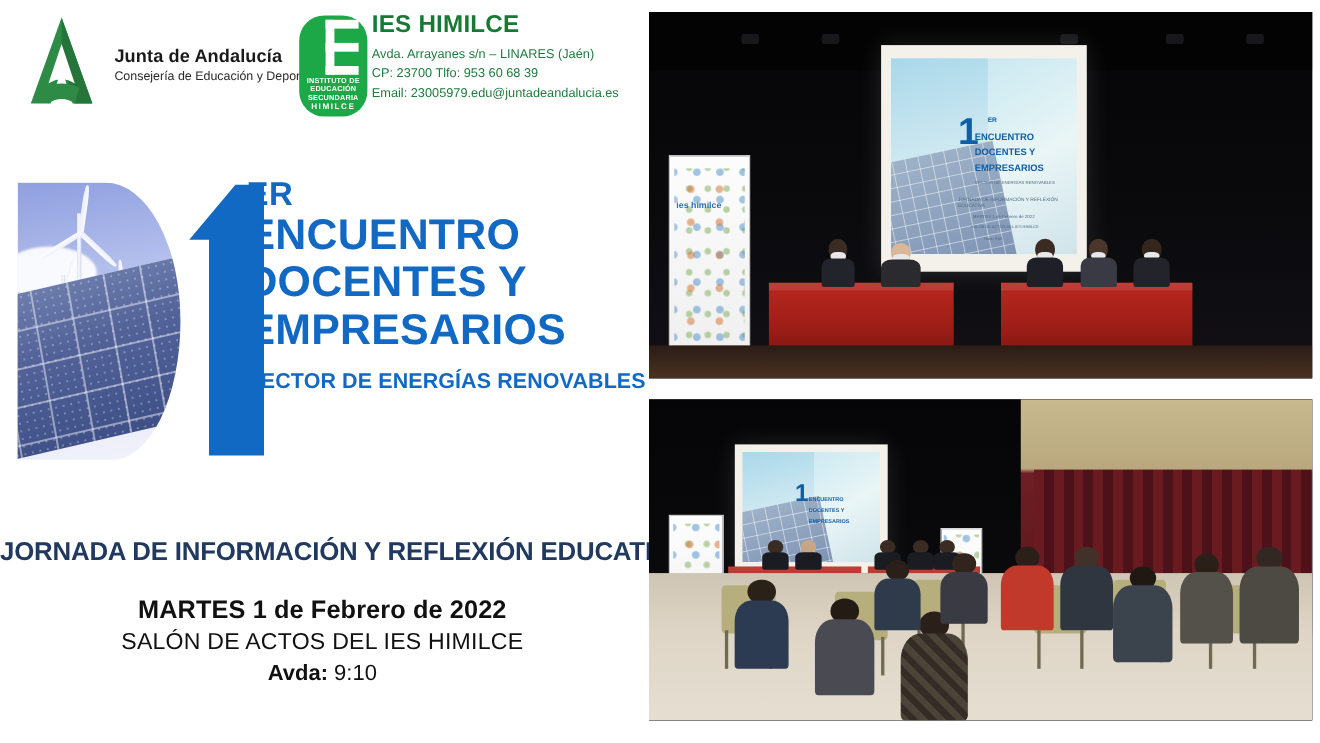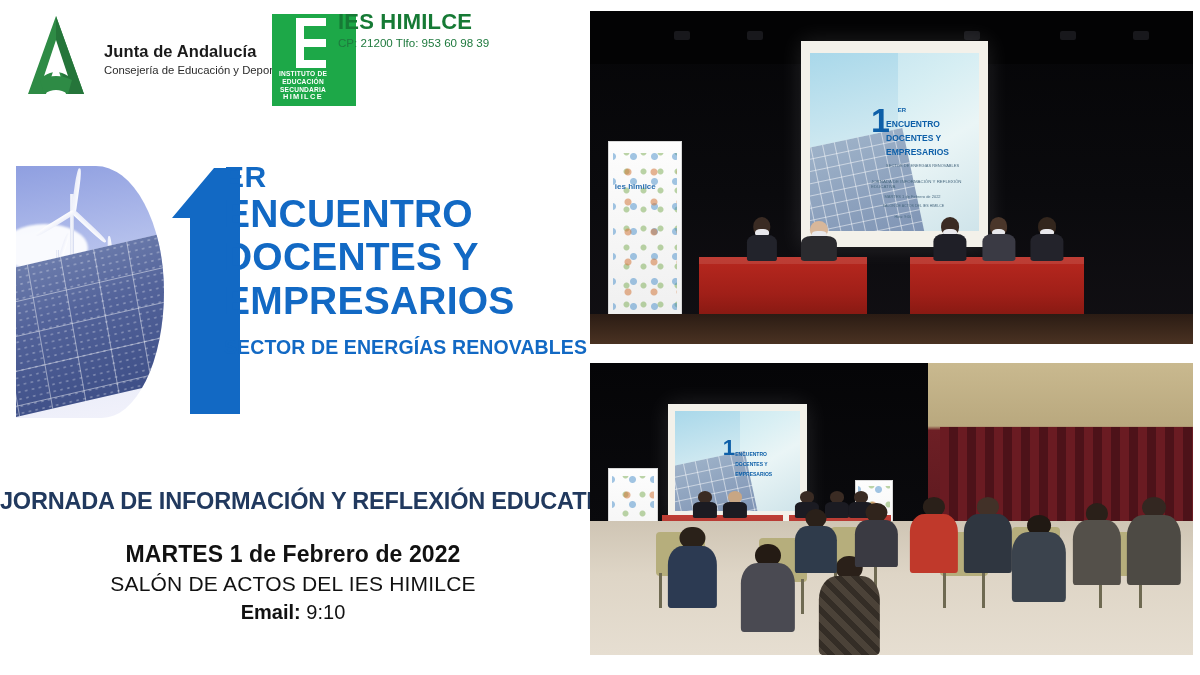--- a/index.html
+++ b/index.html
@@ -12,21 +12,21 @@
   
   .logos{position:absolute;left:0;top:0;width:586px;height:112px;}
 
   .junta{position:absolute;left:18px;top:14px;width:250px;height:86px;}
   .junta-mark{position:absolute;left:0;top:0;width:76px;height:84px;}
   .junta-text{position:absolute;left:86px;top:28px;width:166px;}
   .junta-title{font-size:16.5px;font-weight:bold;color:#1a1a1a;letter-spacing:.1px;line-height:1.1;white-space:nowrap;}
   .junta-sub{font-size:11.3px;color:#2b2b2b;line-height:1.25;margin-top:3px;white-space:nowrap;}
 
   .himilce{position:absolute;left:272px;top:10px;width:310px;height:96px;}
-  .him-mark{position:absolute;left:0px;top:4px;width:84px;height:92px;background:#1da848;}
+  .him-mark{position:absolute;left:0px;top:4px;width:62px;height:92px;background:#1da848;border-radius:23px;}
   .him-H{position:absolute;left:8px;top:4px;width:46px;height:50px;}
   .him-H .bar{position:absolute;background:#ffffff;}
   .him-mark-text{position:absolute;left:3px;top:56px;width:56px;color:#ffffff;font-size:6.6px;font-weight:bold;line-height:1.18;letter-spacing:.2px;text-align:center;}
   .him-mark-text .wide{letter-spacing:1.4px;font-size:7.4px;}
   .him-info{position:absolute;left:66px;top:0px;width:246px;color:#1b7a3c;}
   .him-name{font-size:22px;font-weight:bold;color:#167a35;line-height:1.1;letter-spacing:.2px;}
   .him-line{font-size:11.6px;color:#1f7a3e;line-height:1.48;white-space:nowrap;}
 
   
   .hero{position:absolute;left:8px;top:160px;width:578px;height:262px;}
@@ -143,21 +143,23 @@
           </div>
           <div class="him-mark-text">
             <div>INSTITUTO DE</div>
             <div>EDUCACIÓN</div>
             <div>SECUNDARIA</div>
             <div class="wide">HIMILCE</div>
           </div>
         </div>
         <div class="him-info">
           <div class="him-name">IES HIMILCE</div>
-          <div class="him-line">CP: 21200   Tlfo: 953 60 98 39</div>
+          <div class="him-line" style="margin-top:7px;">Avda. Arrayanes s/n – LINARES (Jaén)</div>
+          <div class="him-line">CP: 23700   Tlfo: 953 60 68 39</div>
+          <div class="him-line">Email: 23005979.edu@juntadeandalucia.es</div>
         </div>
       </div>
     </div>
 
     <div class="hero">
 
       <div class="hero-img">
         <div class="sky"></div>
         <div class="cloud" style="left:-14px;top:58px;width:86px;height:48px;"></div>
         <div class="cloud" style="left:10px;top:92px;width:74px;height:44px;"></div>
@@ -201,21 +203,21 @@
         <div class="t-big">EMPRESARIOS</div>
         <div class="t-sector">SECTOR DE ENERGÍAS RENOVABLES</div>
       </div>
     </div>
 
     <div class="info">
       <div class="jornada">JORNADA DE INFORMACIÓN Y REFLEXIÓN EDUCATIVA</div>
       <div class="fecha">MARTES 1 de Febrero de 2022</div>
       <div class="lugar">SALÓN DE ACTOS DEL IES HIMILCE</div>
       <div class="hora">
-        <b>Email:</b>
+        <b>Avda:</b>
         <span>9:10</span>
       </div>
     </div>
   </div>
 
   <div class="photo photo-top">
     <div class="stage-dark"></div>
     <div class="ceiling"></div>
     <div class="rig" style="left:14%;"></div>
     <div class="rig" style="left:26%;"></div>

